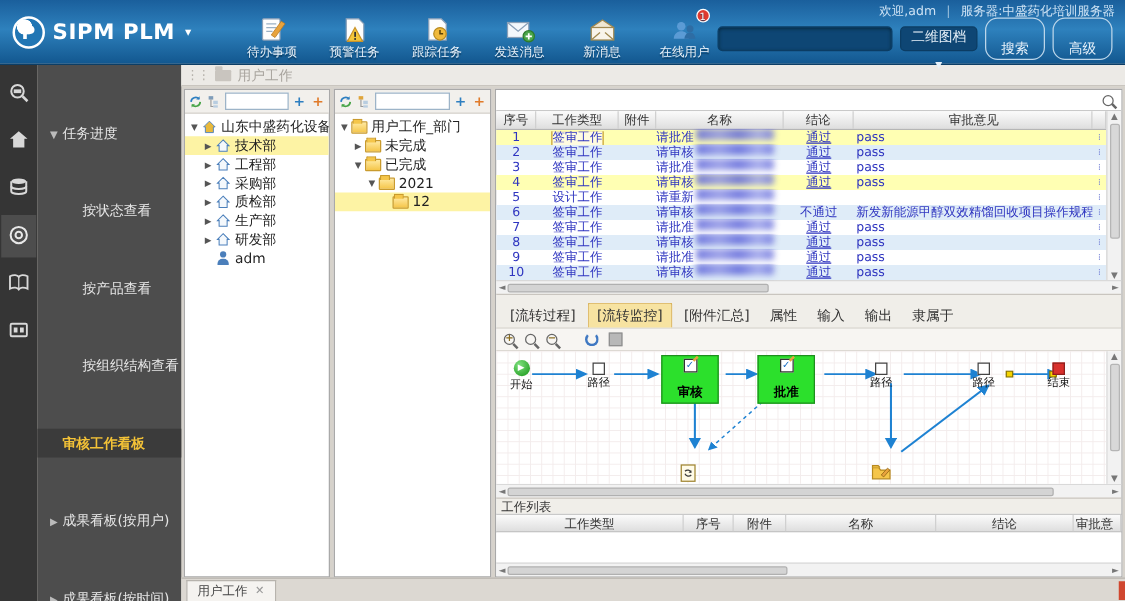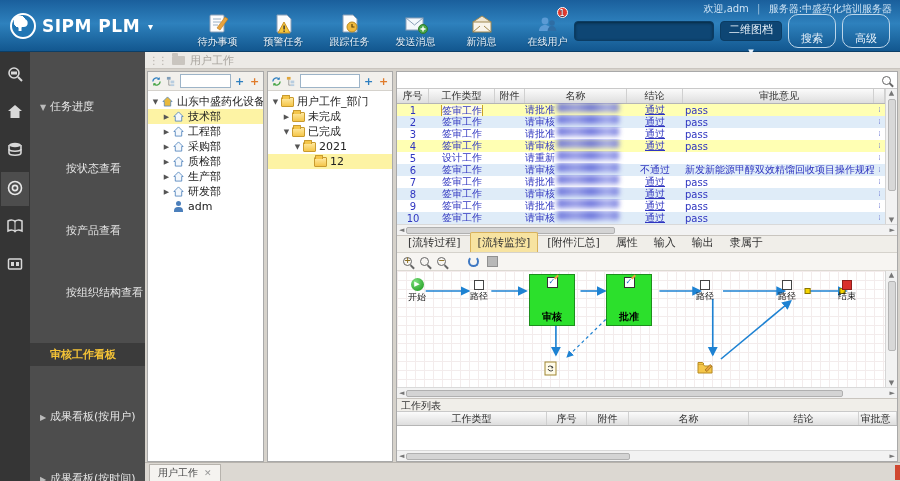--- a/index.html
+++ b/index.html
@@ -84,36 +84,36 @@
   .c6 { width:11px; flex:none; color:#7a86d8; font-size:7px; text-align:center; }
   .type-sel { border:1px solid #c9a227; background:#fffce0; margin:0 4px; line-height:10px; }
   .lnk { text-decoration:underline; }
   .blurblob { display:inline-block; height:9px; border-radius:2px; background:linear-gradient(90deg,#5a62d8,#8b90e4 30%,#5a62d8 55%,#9aa0ea 80%,#6a70dc); filter:blur(2.5px); opacity:.85; margin-left:2px; }
 
   .vscroll { width:12px; background:#f2f2f2; border-left:1px solid #d5d5d5; display:flex; flex-direction:column; align-items:center; font-size:7px; color:#777; }
   .vs-thumb { width:8px; background:#d8d8d8; border:1px solid #b5b5b5; border-radius:2px; flex:none; }
   .hscroll { height:11px; background:#f2f2f2; border-top:1px solid #d9d9d9; display:flex; align-items:center; font-size:7px; color:#777; padding:0 2px; gap:2px; }
   .hs-thumb { height:7px; background:#d4d4d4; border:1px solid #b0b0b0; border-radius:2px; }
 
-  .detail-tabs { height:18px; background:#f0eee9; border-top:1px solid #c9c5bf; border-bottom:1px solid #d5d2cc; display:flex; align-items:flex-end; gap:2px; padding:0 4px; }
+  .detail-tabs { height:28px; background:#f0eee9; border-top:1px solid #c9c5bf; border-bottom:1px solid #d5d2cc; display:flex; align-items:flex-end; gap:2px; padding:0 4px; }
   .dtab { padding:2px 7px; font-size:11px; color:#333; cursor:pointer; }
   .dtab.active { background:#f7e3a1; border:1px solid #d8b25c; border-bottom:none; border-radius:2px 2px 0 0; }
   .zoom-toolbar { height:18px; background:#f7f5f2; border-bottom:1px solid #ddd9d3; display:flex; align-items:center; gap:8px; padding-left:6px; }
   .gridsq { width:11px; height:11px; background:#b8b8b8; border:1px solid #909090; }
   .refr { width:11px; height:11px; border:2px solid #3f78c2; border-radius:50%; border-top-color:transparent; }
 
   .diagram { flex:1; position:relative; display:flex; min-height:0; }
   .diag-canvas { flex:1; position:relative; background-color:#fff;
     background-image:linear-gradient(#f3ecec 1px,transparent 1px),linear-gradient(90deg,#f3ecec 1px,transparent 1px);
     background-size:9px 9px; overflow:hidden; }
   .wf-node { position:absolute; display:flex; flex-direction:column; align-items:center; font-size:9px; color:#111; }
   .wf-start-ic { width:13px; height:13px; border-radius:50%; background:radial-gradient(circle at 35% 30%,#7de07d,#149314); color:#fff; font-size:7px; line-height:13px; text-align:center; }
   .wf-path-ic { width:10px; height:10px; background:#fff; border:1px solid #444; }
   .wf-end-ic { width:10px; height:10px; background:#d9302c; border:1px solid #8e1f1c; }
-  .wf-task { position:absolute; width:46px; height:52px; background:#2ce02c; border:1px solid #1d8f1d; display:flex; flex-direction:column; align-items:center; justify-content:space-between; padding:2px 0 1px; font-size:10px; font-weight:bold; color:#000; }
+  .wf-task { position:absolute; width:46px; height:39px; background:#2ce02c; border:1px solid #1d8f1d; display:flex; flex-direction:column; align-items:center; justify-content:space-between; padding:2px 0 1px; font-size:10px; font-weight:bold; color:#000; }
   .task-ic { width:11px; height:11px; background:#fff; border:1px solid #333; position:relative; }
   .task-ic:before { content:"✓"; position:absolute; font-size:8px; left:1px; top:-1px; color:#1b6ec2; }
   .task-ic:after { content:""; position:absolute; right:-2px; top:-2px; width:5px; height:2px; background:#e8a33d; transform:rotate(-45deg); }
   .wf-sub { position:absolute; }
 
   .wl-title { height:13px; font-size:10px; color:#333; padding-left:4px; background:#f0eee9; border-top:1px solid #c9c5bf; }
   .wl-header { height:15px; display:flex; background:linear-gradient(#fbfbfb,#dedede); border-top:1px solid #c9c9c9; border-bottom:1px solid #b5b5b5; font-size:10px; color:#333; }
   .wl-header > div { border-right:1px solid #d0d0d0; display:flex; align-items:center; justify-content:center; overflow:hidden; }
   .w0{width:150px;flex:none}.w1{width:40px;flex:none}.w2{width:42px;flex:none}.w3{width:120px;flex:none}.w4{width:110px;flex:none}.w5{flex:1;justify-content:flex-end;padding-right:4px}
   .wl-body { height:24px; background:#fff; }

